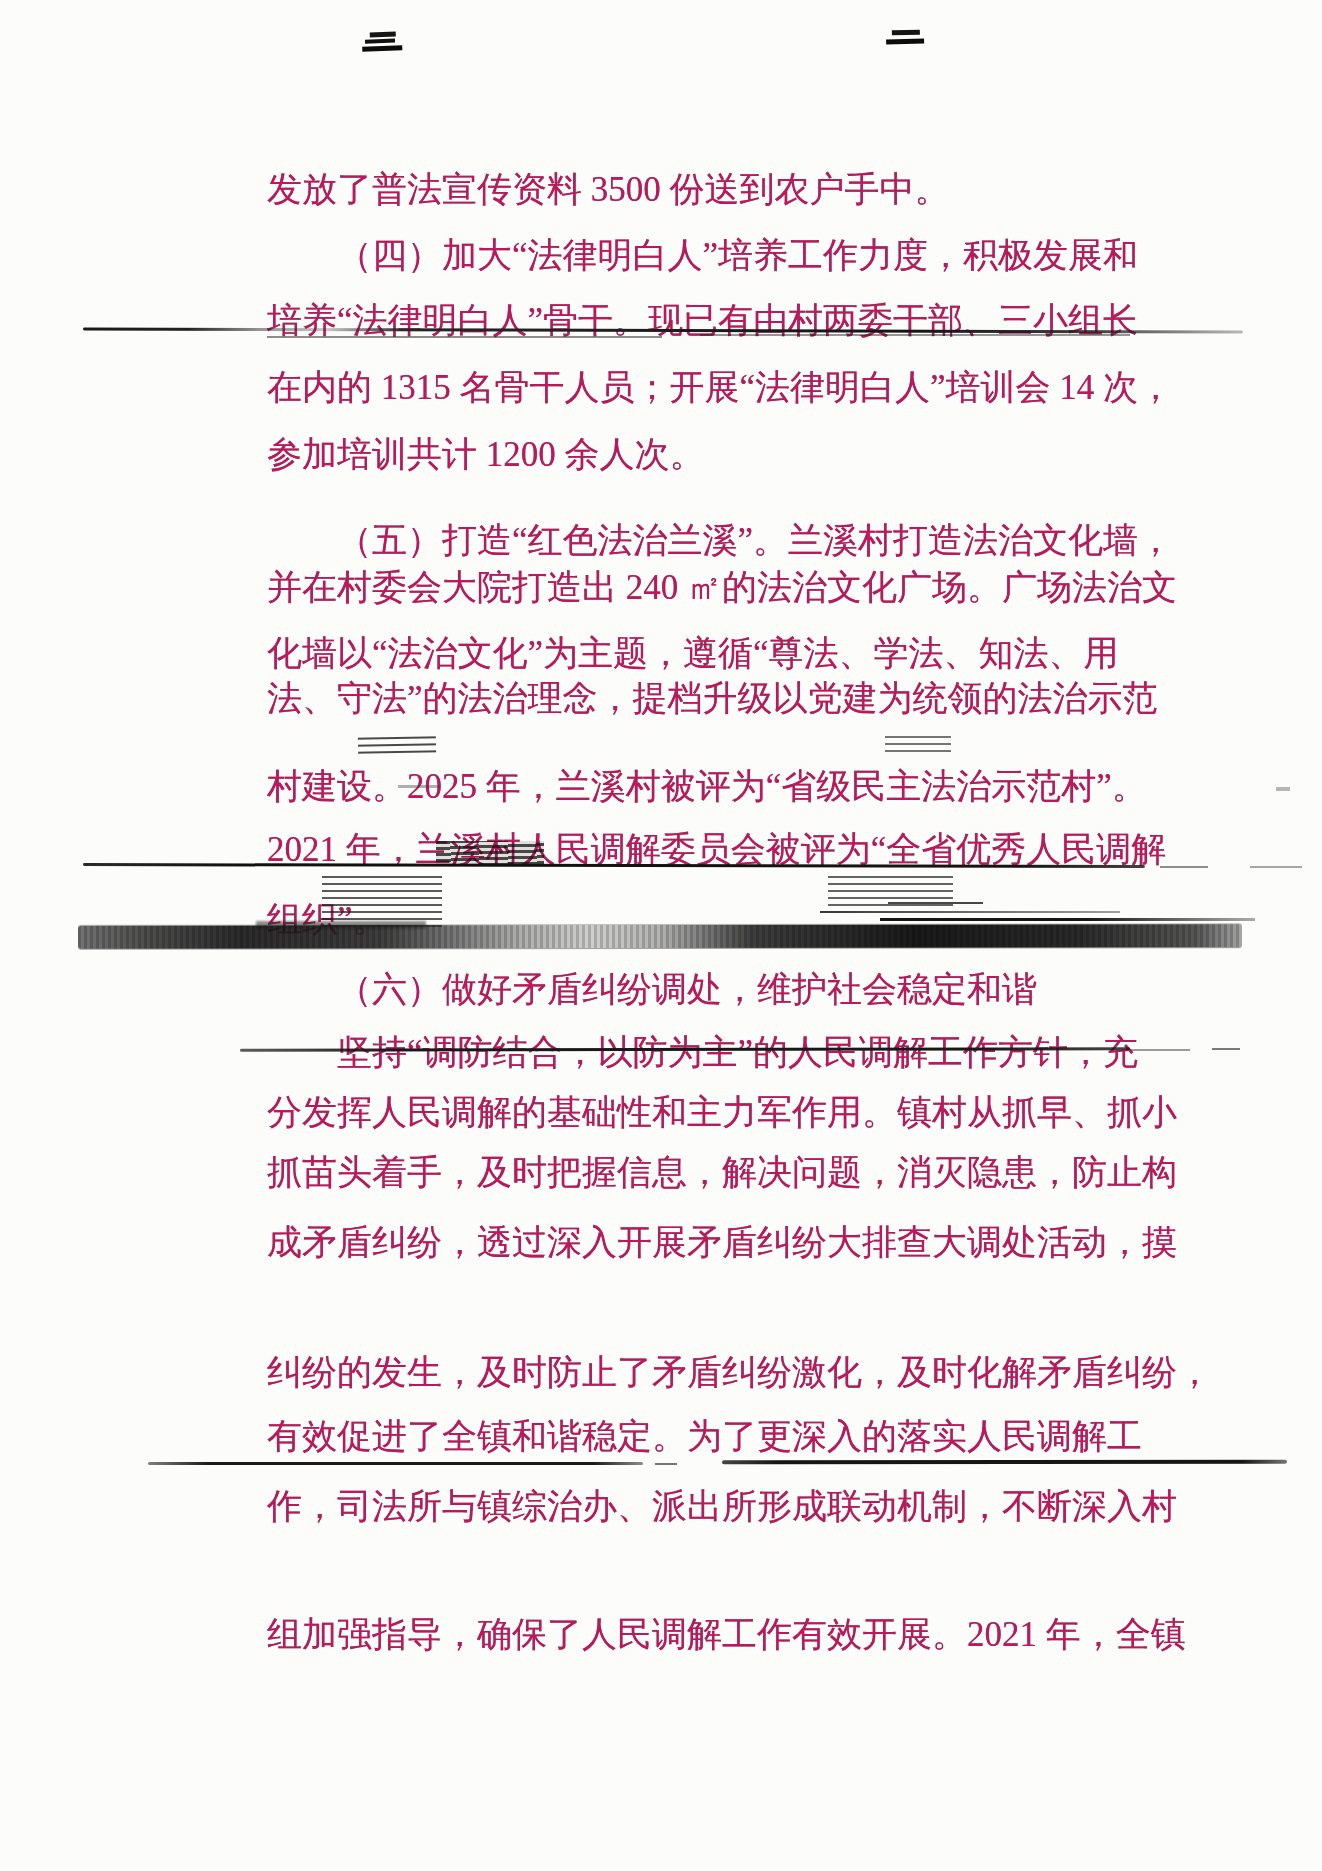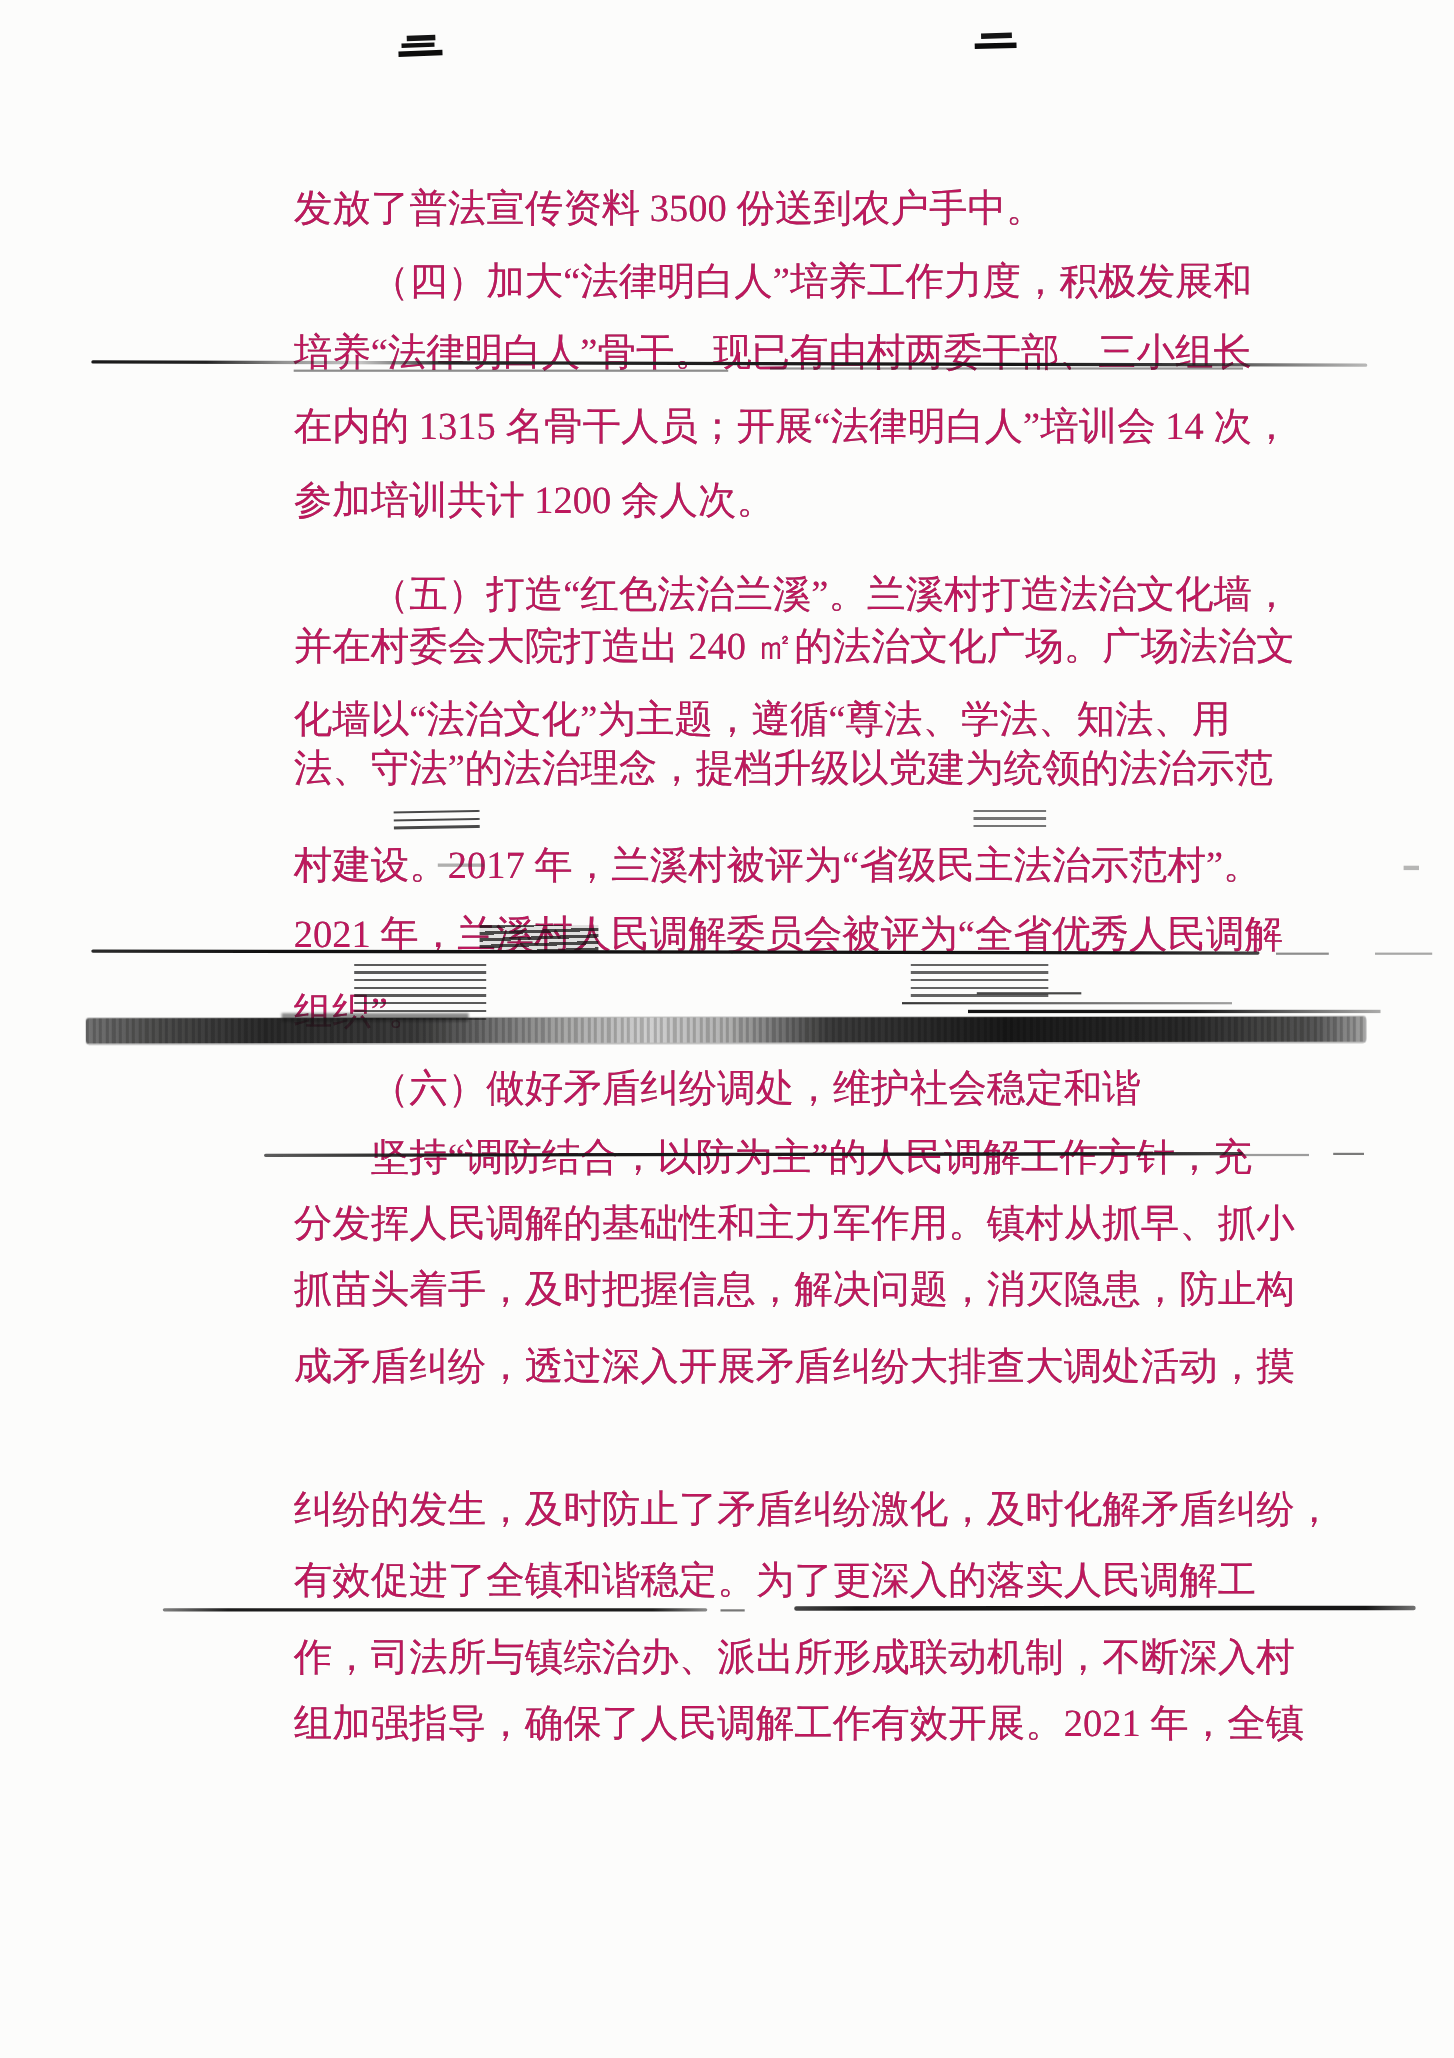--- a/index.html
+++ b/index.html
@@ -116,32 +116,32 @@
   <div class="textlayer">
       <div class="line" style="top: 167px;">发放了普法宣传资料 3500 份送到农户手中。</div>
       <div class="line indent" style="top: 233px;">（四）加大“法律明白人”培养工作力度，积极发展和</div>
       <div class="line" style="top: 298px;">培养“法律明白人”骨干。现已有由村两委干部、三小组长</div>
       <div class="line" style="top: 365px;">在内的 1315 名骨干人员；开展“法律明白人”培训会 14 次，</div>
       <div class="line" style="top: 432px;">参加培训共计 1200 余人次。</div>
       <div class="line indent" style="top: 518px;">（五）打造“红色法治兰溪”。兰溪村打造法治文化墙，</div>
       <div class="line" style="top: 565px;">并在村委会大院打造出 240 ㎡的法治文化广场。广场法治文</div>
       <div class="line" style="top: 631px;">化墙以“法治文化”为主题，遵循“尊法、学法、知法、用</div>
       <div class="line" style="top: 676px;">法、守法”的法治理念，提档升级以党建为统领的法治示范</div>
-      <div class="line" style="top: 764px;">村建设。2017 年，兰溪村被评为“省级民主法治示范村”。</div>
+      <div class="line" style="top: 764px;">村建设。2025 年，兰溪村被评为“省级民主法治示范村”。</div>
       <div class="line" style="top: 827px;">2021 年，兰溪村人民调解委员会被评为“全省优秀人民调解</div>
       <div class="line" style="top: 897px;">组织”。</div>
       <div class="line indent" style="top: 967px; text-align: center;">（六）做好矛盾纠纷调处，维护社会稳定和谐</div>
       <div class="line indent" style="top: 1030px;">坚持“调防结合，以防为主”的人民调解工作方针，充</div>
       <div class="line" style="top: 1090px;">分发挥人民调解的基础性和主力军作用。镇村从抓早、抓小</div>
       <div class="line" style="top: 1150px;">抓苗头着手，及时把握信息，解决问题，消灭隐患，防止构</div>
       <div class="line" style="top: 1220px;">成矛盾纠纷，透过深入开展矛盾纠纷大排查大调处活动，摸</div>
       <div class="line" style="top: 1350px;">纠纷的发生，及时防止了矛盾纠纷激化，及时化解矛盾纠纷，</div>
       <div class="line" style="top: 1414px;">有效促进了全镇和谐稳定。为了更深入的落实人民调解工</div>
       <div class="line" style="top: 1484px;">作，司法所与镇综治办、派出所形成联动机制，不断深入村</div>
-      <div class="line" style="top: 1544px;">组加强指导，确保了人民调解工作有效开展。2021 年，全镇</div>
+      <div class="line" style="top: 1612px;">组加强指导，确保了人民调解工作有效开展。2021 年，全镇</div>
     </div>
 
   <div class="art line-a"></div>
   <div class="art line-a2"></div>
   <div class="art line-a3"></div>
 
   <div class="art hatch sm-l9a"></div>
   <div class="art hatch sm-l9b"></div>
 
   <div class="art sm-l11start"></div>

